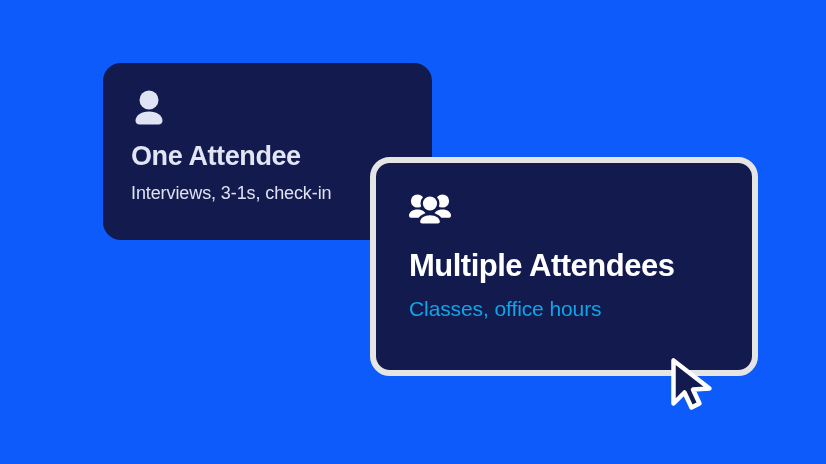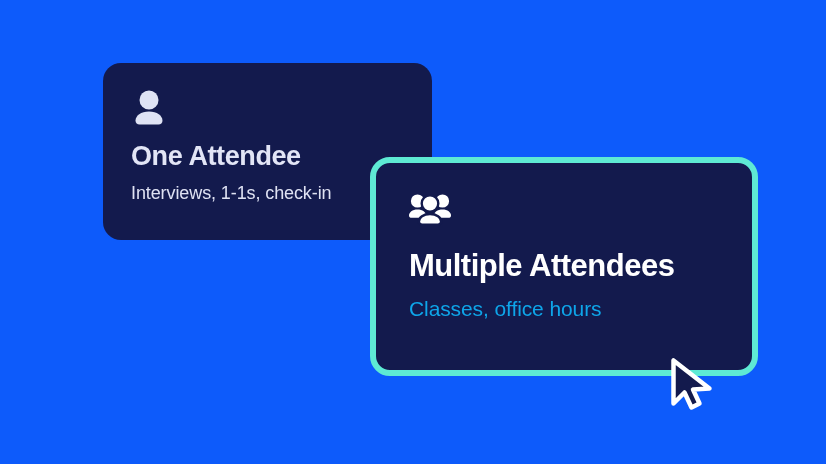--- a/index.html
+++ b/index.html
@@ -53,21 +53,21 @@
     white-space: nowrap;
   }
 
   
   #card-two {
     left: 353px;
     top: 157px;
     width: 388px;
     height: 219px;
     z-index: 3;
-    border: 6px solid #5eead4;
+    border: 6px solid #e5e5e5;
     border-radius: 20px;
     padding: 28px 0 0 33px;
   }
   #card-two .card-title {
     color: #ffffff;
     font-size: 31px;
     font-weight: bold;
     letter-spacing: -0.5px;
     margin: 17px 0 0 0;
     white-space: nowrap;
@@ -106,21 +106,21 @@
 
     <span class="card-icon">
       <svg width="36" height="38" viewBox="0 0 36 38" xmlns="http://www.w3.org/2000/svg">
         <circle cx="18" cy="11" r="9.5" fill="#dfe3f4"></circle>
         <path d="M18 22.5c8 0 13.5 4.2 13.5 9.2 0 2.2-1.7 3.8-4 3.8H8.5c-2.3 0-4-1.6-4-3.8 0-5 5.5-9.2 13.5-9.2z" fill="#dfe3f4"></path>
       </svg>
     </span>
 
     <p class="card-title">One Attendee</p>
 
-    <p class="card-subtitle">Interviews, 1-1s, check-in</p>
+    <p class="card-subtitle">Interviews, 3-1s, check-in</p>
   </div>
 
   <div class="card" id="card-two">
 
     <span class="card-icon">
       <svg width="42" height="40" viewBox="0 0 42 40" xmlns="http://www.w3.org/2000/svg">
 
         <circle cx="8.5" cy="10" r="6.6" fill="#ffffff"></circle>
 
         <circle cx="33.5" cy="10" r="6.6" fill="#ffffff"></circle>

